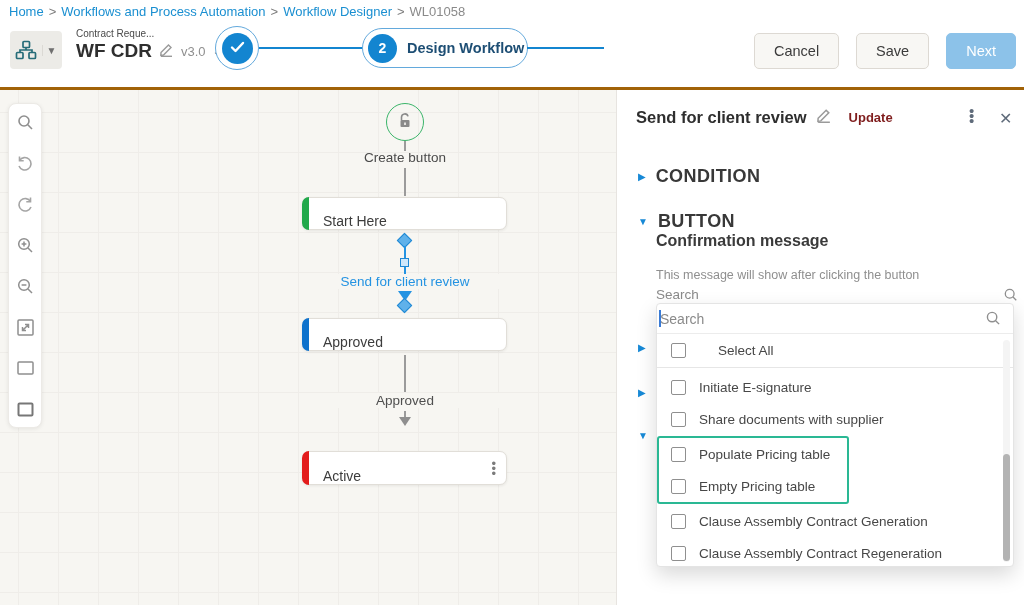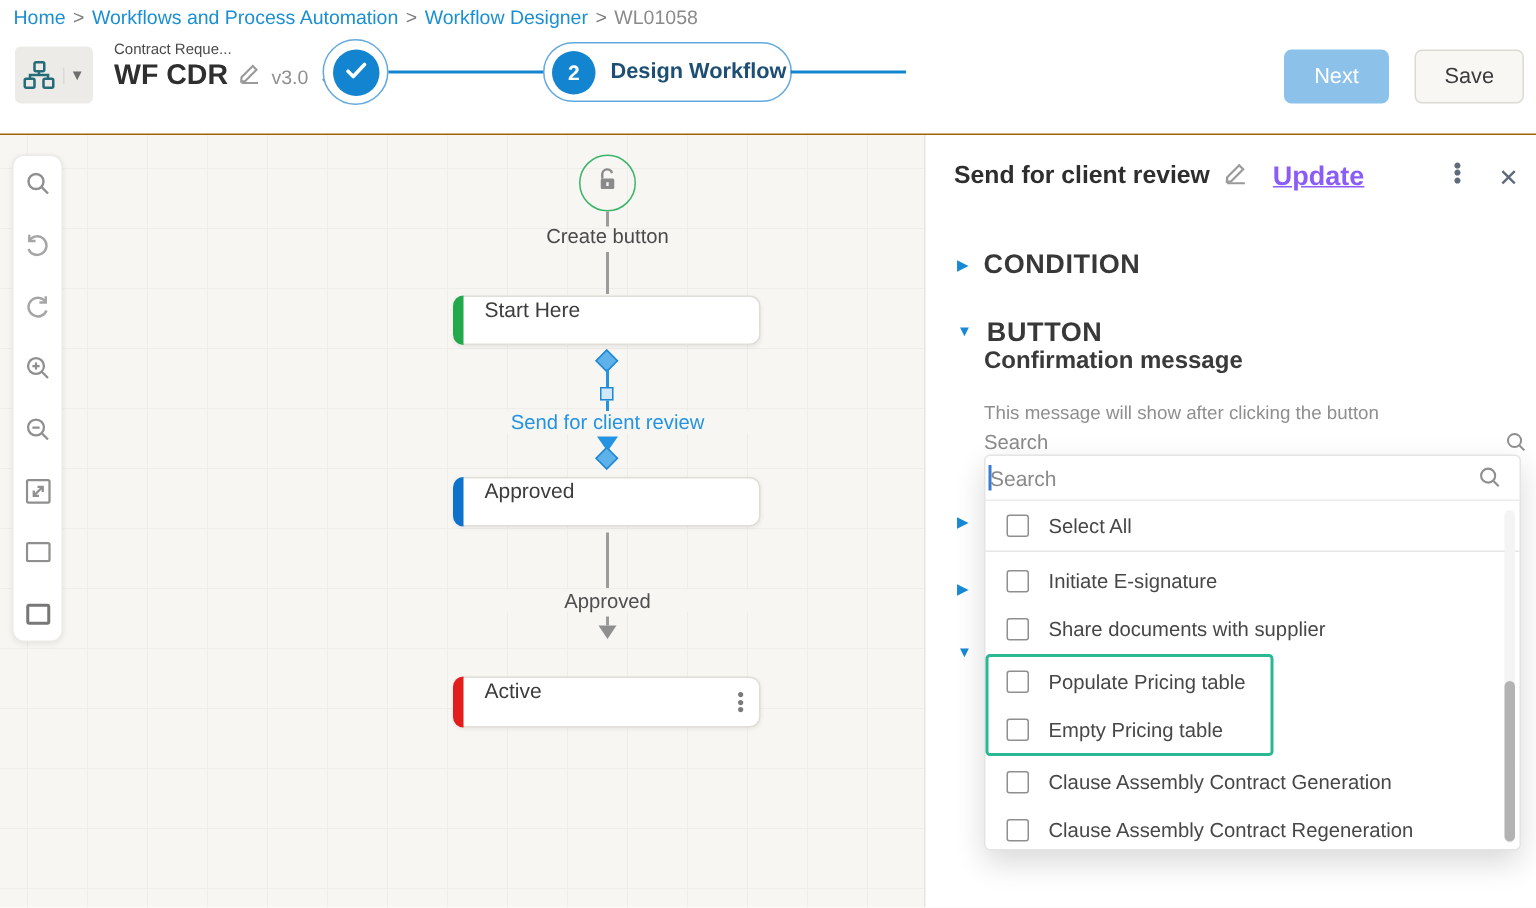--- a/index.html
+++ b/index.html
@@ -1,21 +1,21 @@
 <!DOCTYPE html>
 <html><head>
 <meta charset="utf-8">
 <style>
   * { margin:0; padding:0; box-sizing:border-box; }
   html,body { width:1024px; height:605px; }
   body { font-family:"Liberation Sans", sans-serif; background:#fff; overflow:hidden; }
   #app { position:relative; width:1024px; height:605px; background:#fff; }
 
   
-  .topbar { position:absolute; left:0; top:0; width:1024px; height:90px; background:#fff; border-bottom:1px solid #a16207; }
+  .topbar { position:absolute; left:0; top:0; width:1024px; height:90px; background:#fff; border-bottom:3px solid #a16207; }
   .breadcrumb { position:absolute; left:9px; top:4px; font-size:13px; color:#8a8a8a; }
   .breadcrumb a { color:#1a8fd1; text-decoration:none; }
   .crumb-sep { margin:0 5px; color:#7c7c7c; }
   .wf-iconbtn { position:absolute; left:10px; top:31px; width:52px; height:38px; background:#ecebe7; border-radius:4px; display:flex; align-items:center; }
   .wf-iconbtn .ic { width:32px; display:flex; justify-content:center; }
   .wf-iconbtn .car { width:18px; border-left:1px solid #dbd9d4; display:flex; justify-content:center; color:#6f6f6f; font-size:10px; }
   .title-block { position:absolute; left:76px; top:28px; }
   .t-sub { font-size:10px; color:#4a4a4a; }
   .t-main { font-size:19px; font-weight:bold; color:#2f2f2f; display:flex; align-items:center; gap:7px; margin-top:1px; }
   .t-ver { font-size:13px; color:#8f8f8f; font-weight:normal; }
@@ -45,56 +45,56 @@
 
   
   .tools { position:absolute; left:8px; top:13px; width:34px; background:#fff; border:1px solid #eceae6; border-radius:8px; box-shadow:0 1px 4px rgba(0,0,0,.08); padding:9px 0; display:flex; flex-direction:column; align-items:center; gap:23px; }
   .tool { width:18px; height:18px; display:flex; align-items:center; justify-content:center; cursor:pointer; }
   .tool svg { display:block; }
 
   
   .lockcirc { position:absolute; left:386px; top:13px; width:38px; height:38px; border:1.6px solid #3bb56a; border-radius:50%; display:flex; align-items:center; justify-content:center; }
   .vseg { position:absolute; left:404px; width:2px; background:#9b9b9b; }
   .elabel { position:absolute; left:305px; width:200px; text-align:center; font-size:13.5px; color:#4a4a4a; }
-  .node { position:absolute; left:302px; width:205px; height:33px; background:#fff; border:1px solid #e1ded8; border-radius:7px; box-shadow:0 1px 3px rgba(0,0,0,.07); display:flex; align-items:flex-start; padding-left:20px; font-size:14px; color:#3c3c3c; }
+  .node { position:absolute; left:302px; width:205px; height:33px; background:#fff; border:1px solid #e1ded8; border-radius:7px; box-shadow:0 1px 3px rgba(0,0,0,.07); display:flex; align-items:flex-end; padding-left:20px; font-size:14px; color:#3c3c3c; }
   .nbar { position:absolute; left:-1px; top:-1px; bottom:-1px; width:7px; border-radius:7px 0 0 7px; }
   .node .kebab { position:absolute; right:10px; top:50%; transform:translateY(-50%); color:#7b7b7b; font-size:13px; letter-spacing:0; line-height:5px; cursor:pointer; }
 
   .bseg { position:absolute; left:404px; width:2px; background:#2493e2; }
   .diamond { position:absolute; left:399px; width:11px; height:11px; background:#5fb1ea; border:1.5px solid #1f88d4; transform:rotate(45deg); }
   .midsq { position:absolute; left:400px; width:9px; height:9px; background:#cfe8fb; border:1.5px solid #1f88d4; }
   .bluelabel { position:absolute; left:305px; width:200px; text-align:center; font-size:13.5px; color:#2493e2; background:#f7f6f2; }
   .arrow-b { position:absolute; left:398px; width:0; height:0; border-left:7px solid transparent; border-right:7px solid transparent; border-top:10px solid #2493e2; }
   .arrow-g { position:absolute; left:399px; width:0; height:0; border-left:6.5px solid transparent; border-right:6.5px solid transparent; border-top:9px solid #8f8f8f; }
   .glabel { position:absolute; left:305px; width:200px; text-align:center; font-size:13.5px; color:#4f4f4f; background:#f7f6f2; }
 
   
   .panel { position:absolute; left:616px; top:0; width:408px; height:515px; background:#fff; border-left:1px solid #e7e4e0; }
   .p-title-row { position:absolute; left:19px; top:17px; display:flex; align-items:center; gap:9px; }
   .p-title { font-size:16.5px; font-weight:bold; color:#2e2e2e; }
-  .p-update { font-size:18px; font-weight:bold; color:#8b5cf6; cursor:pointer; margin-left:8px;text-decoration:underline; }
+  .p-update { font-size:13px; font-weight:bold; color:#7f1d1d; cursor:pointer; margin-left:8px; }
   .p-kebab { position:absolute; left:352px; top:18px; color:#5f6b7a; font-size:15px; line-height:5px; cursor:pointer; }
   .p-close { position:absolute; left:382px; top:19px; color:#5f6b7a; font-size:16px; cursor:pointer; }
   .sect { position:absolute; left:21px; display:flex; align-items:center; gap:10px; cursor:pointer; }
   .s-arr { color:#1789d6; font-size:10px; }
   .s-lbl { font-size:18px; font-weight:bold; color:#383838; letter-spacing:.4px; }
   .conf-lbl { position:absolute; left:39px; top:142px; font-size:16px; font-weight:bold; color:#3a3a3a; }
   .conf-desc { position:absolute; left:39px; top:178px; font-size:12.5px; color:#8f8f8f; }
   .under-search { position:absolute; left:39px; top:197px; width:364px; height:18px; overflow:hidden; font-size:13.5px; color:#8a8a8a; }
   .under-search .mag { position:absolute; right:2px; top:1px; }
   .ghost-arr { position:absolute; left:21px; color:#1789d6; font-size:10px; }
 
   
   .dropdown { position:absolute; left:39px; top:213px; width:358px; height:264px; background:#fff; border:1px solid #e4e4e4; border-radius:4px; box-shadow:0 8px 20px rgba(0,0,0,.15); z-index:5; }
   .dd-search { position:relative; height:30px; border-bottom:1px solid #ececec; display:flex; align-items:center; }
   .dd-search input { border:none; outline:none; width:300px; margin-left:3px; font-size:14px; font-family:inherit; color:#3c3c3c; background:transparent; }
   .dd-search input::placeholder { color:#8a8a8a; }
   .dd-caret { position:absolute; left:2px; top:6px; width:2px; height:17px; background:#3a7bd5; }
   .dd-search .mag { position:absolute; right:12px; top:7px; }
-  .dd-selectall { height:34px; display:flex; align-items:center; padding-left:14px; border-bottom:1px solid #e6e6e6; }
+  .dd-selectall { height:34px; display:flex; align-items:center; padding-left:14px; border-bottom:1px solid #e6e6e6;gap:19px; }
   .dd-items { padding-top:3px; }
   .dd-item { height:32px; display:flex; align-items:center; padding-left:14px; cursor:pointer; }
   .cbx { width:15px; height:15px; border:1.6px solid #8f8f8f; border-radius:2px; background:#fff; margin-right:13px; flex:0 0 auto; cursor:pointer; }
   .dd-lbl { font-size:13.5px; color:#474747; white-space:nowrap; }
   .hl-group { width:192px; border:2px solid #2ab894; border-radius:3px; margin:1px 0; }
   .hl-group .dd-item { padding-left:12px; }
   .dd-scroll-track { position:absolute; right:3px; top:36px; bottom:4px; width:7px; border-radius:4px; background:#f4f4f4; }
   .dd-scroll-thumb { position:absolute; right:3px; top:150px; width:7px; height:107px; border-radius:4px; background:#b3b3b3; cursor:pointer; }
 </style>
 </head>
@@ -144,22 +144,23 @@
         </div>
     </div>
     <div class="sline sline1"></div>
     <div class="step2">
       <span class="step2-num">2</span>
       <span class="step2-lbl">Design Workflow</span>
     </div>
     <div class="sline sline2"></div>
 
     <div class="actions">
+      <button class="btn btn-sec">Cancel</button>
+      <button class="btn btn-sec">Save</button>
       <button class="btn btn-next">Next</button>
-      <button class="btn btn-sec">Save</button>
     </div>
   </div>
 
   <div class="bodywrap">
 
     <div class="canvas">
 
       <div class="tools">
         <span class="tool">
           <svg width="17" height="17" viewBox="0 0 17 17" fill="none" stroke="#8f8f8f" stroke-width="1.6">

